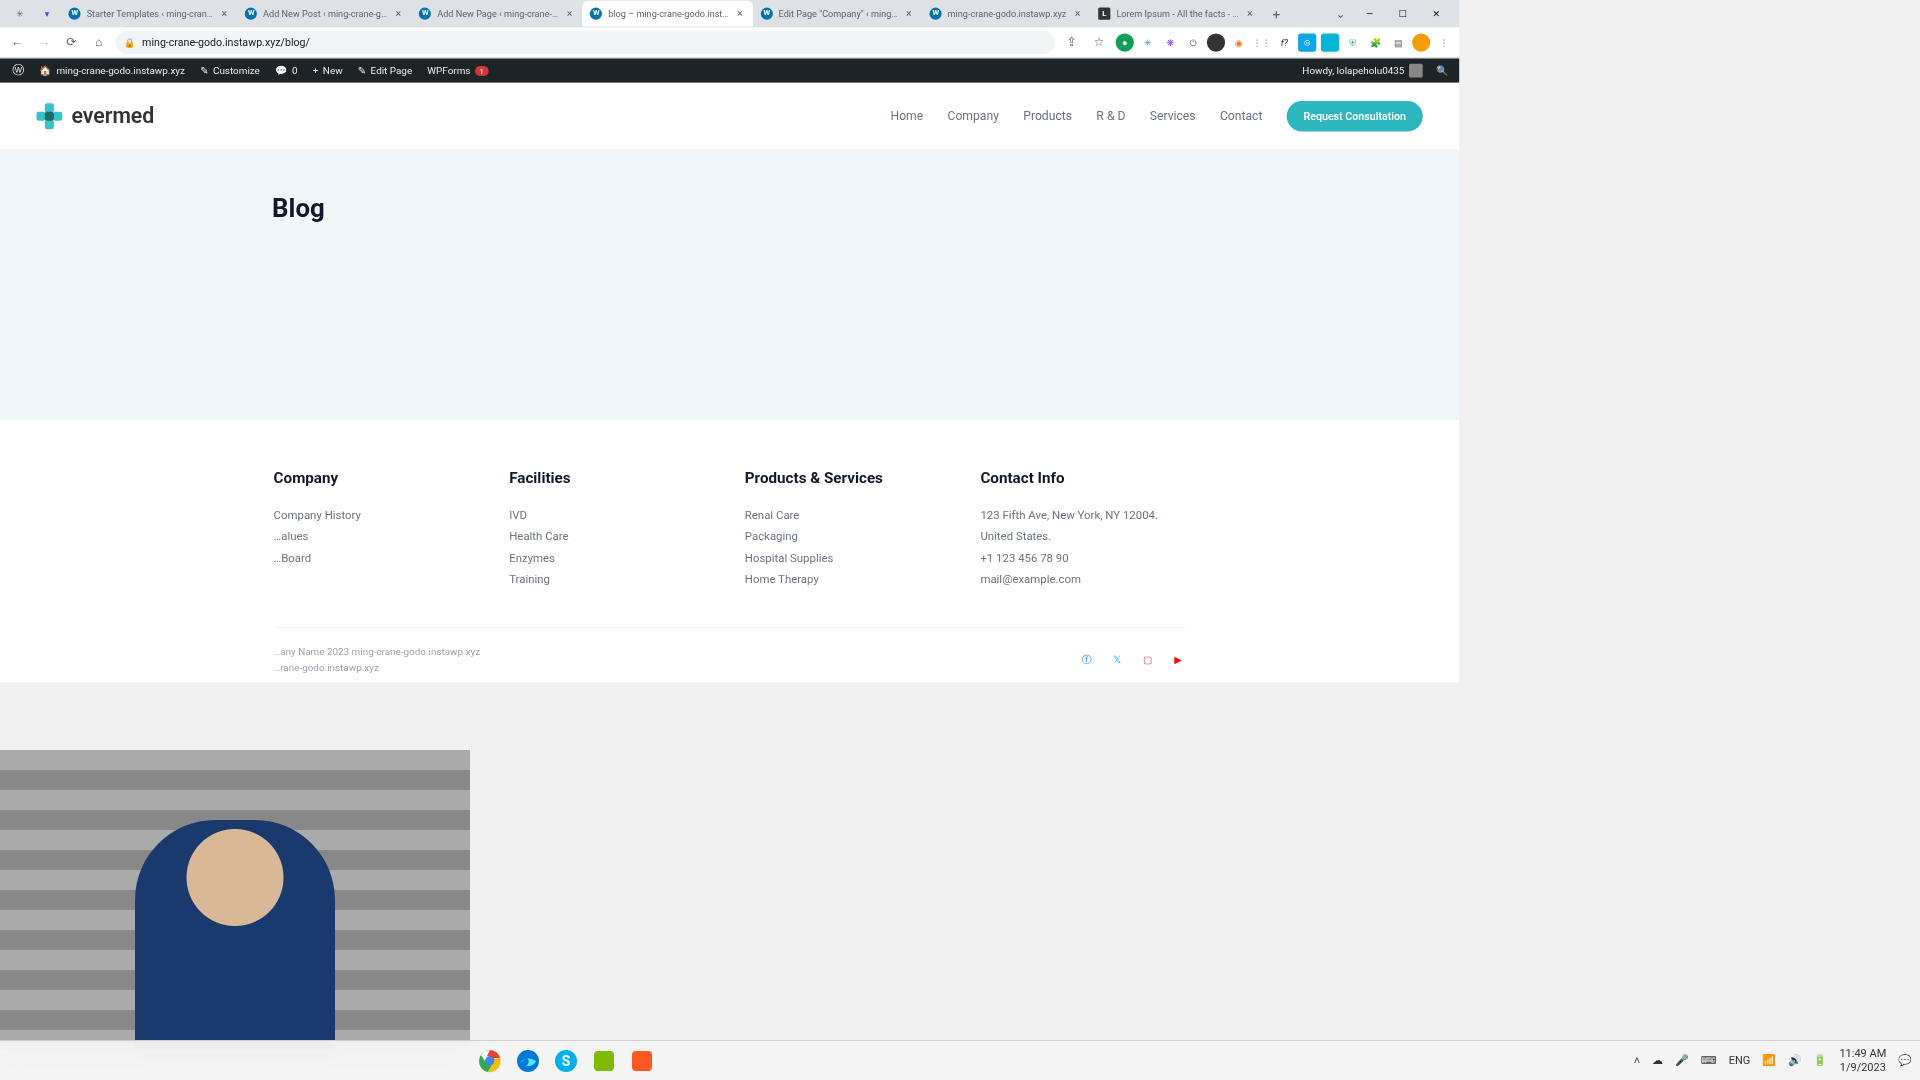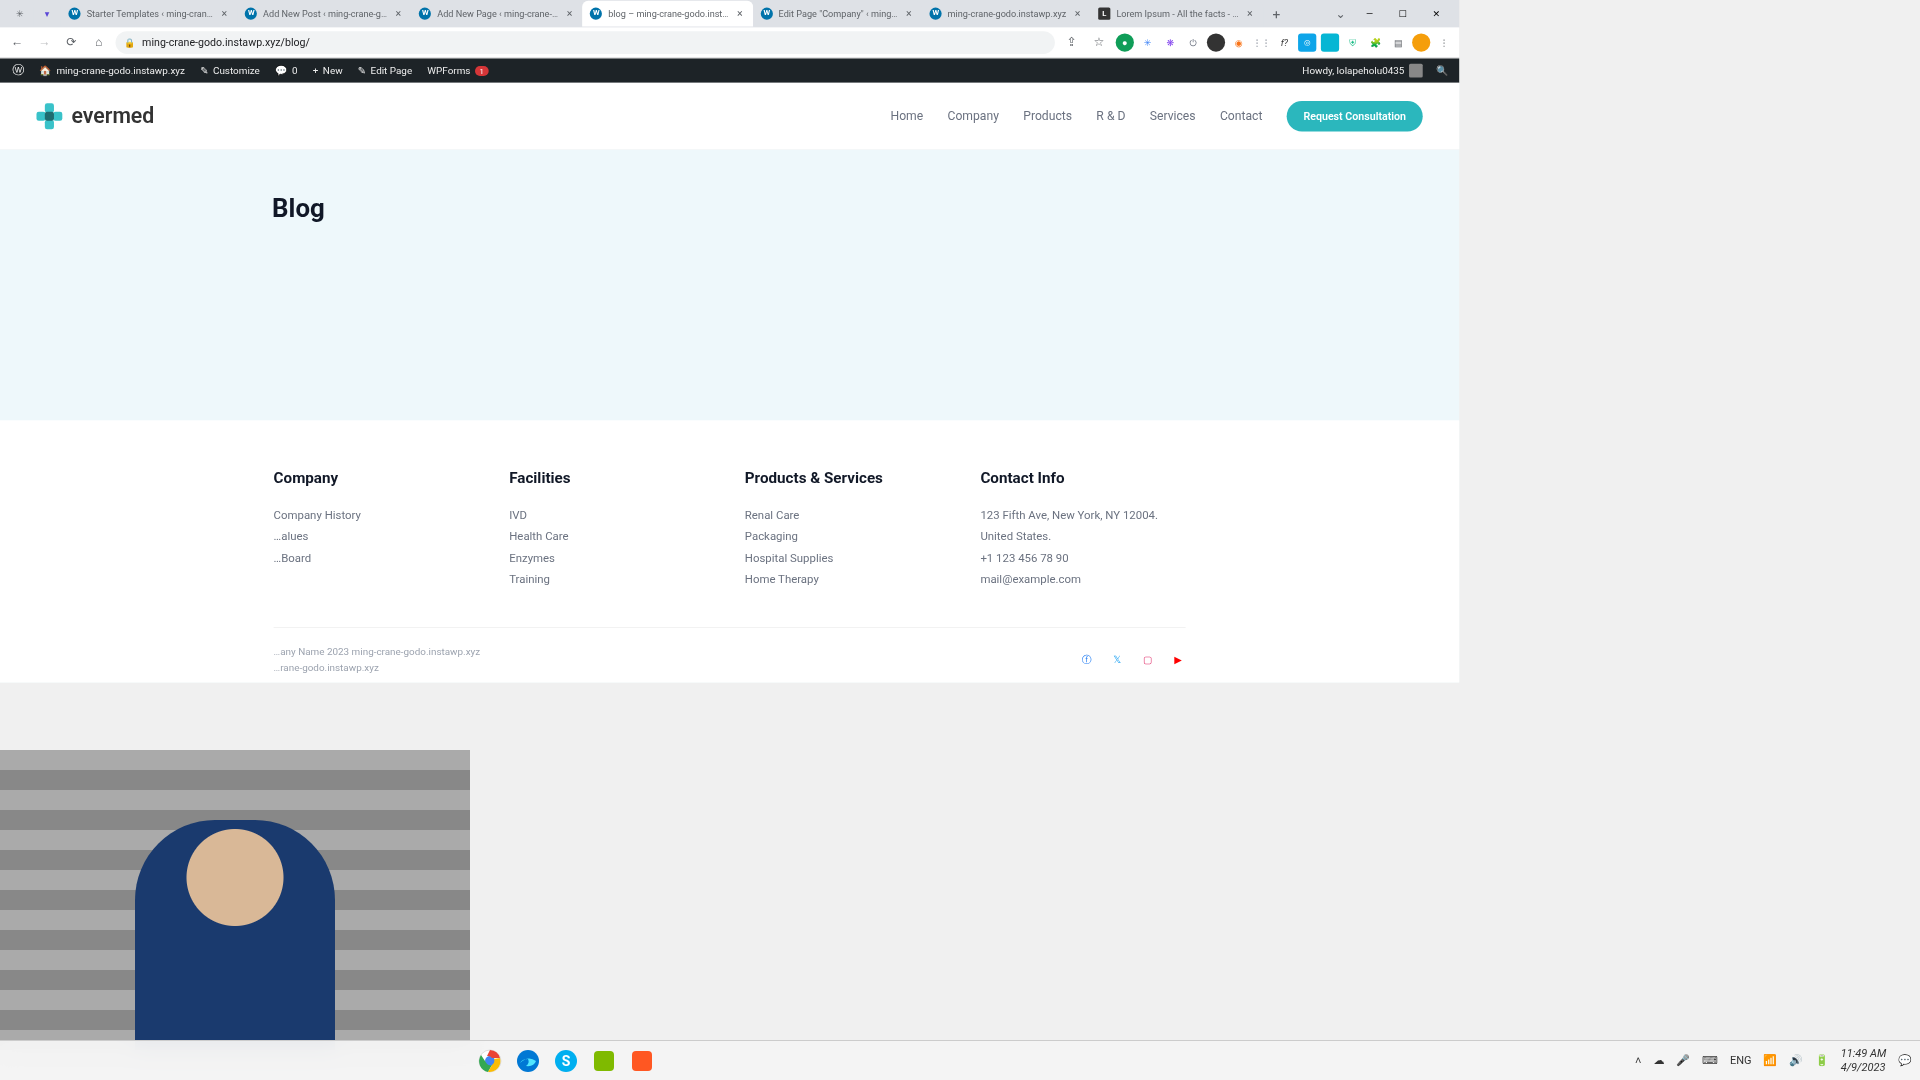--- a/index.html
+++ b/index.html
@@ -60,21 +60,21 @@
 .social span { width: 20px; height: 20px; color: #1877f2; display: flex; align-items: center; justify-content: center; }
 
 
 .webcam { position: fixed; left: 0; bottom: 30px; width: 470px; height: 300px; background: linear-gradient(135deg,#9a9a9a,#6b6b6b); background-image: repeating-linear-gradient(0deg,#aaa 0 20px,#888 20px 40px),repeating-linear-gradient(90deg,rgba(0,0,0,0.1) 0 40px,rgba(0,0,0,0) 40px 80px); display:flex; align-items:flex-end; justify-content:center; }
 .person { width: 200px; height: 230px; background: radial-gradient(circle at 50% 25%, #d9b897 0 48px, transparent 49px), linear-gradient(#1a3a6e,#1a3a6e); border-radius: 80px 80px 0 0; position: relative; }
 
 
 .taskbar { position: fixed; bottom: 0; left: 0; right: 0; height: 40px; background: rgba(243,243,243,0.95); border-top: 1px solid #ccc; display: flex; align-items: center; padding: 0 8px; gap: 6px; backdrop-filter: blur(10px); }
 .taskbar-icon { width: 32px; height: 32px; display: flex; align-items: center; justify-content: center; border-radius: 4px; }
 .taskbar-right { margin-left: auto; display: flex; align-items: center; gap: 12px; font-size: 11px; color: #333; }
-.tray-time { text-align: left; line-height: 1.2; font-style: italic; }
+.tray-time { text-align: center; line-height: 1.2; }
 
 
 .wp-favicon { width:16px; height:16px; background:#0073aa; border-radius:50%; position:relative; }
 .wp-favicon::after { content:"W"; color:#fff; font-size:10px; position:absolute; left:4px; top:1px; font-weight:bold; }
 
 .scale-wrap { transform: scale(0.76); transform-origin: top left; width: 1920px; }
 </style>
 </head>
 <body>
 
@@ -313,17 +313,17 @@
     <span>˄</span>
     <span>☁</span>
     <span>🎤</span>
     <span>⌨</span>
     <span>ENG</span>
     <span>📶</span>
     <span>🔊</span>
     <span>🔋</span>
     <div class="tray-time">
       <div>11:49 AM</div>
-      <div>4/9/2023</div>
+      <div>1/9/2023</div>
     </div>
     <span>💬</span>
   </div>
 </div>
 
 </body></html>

